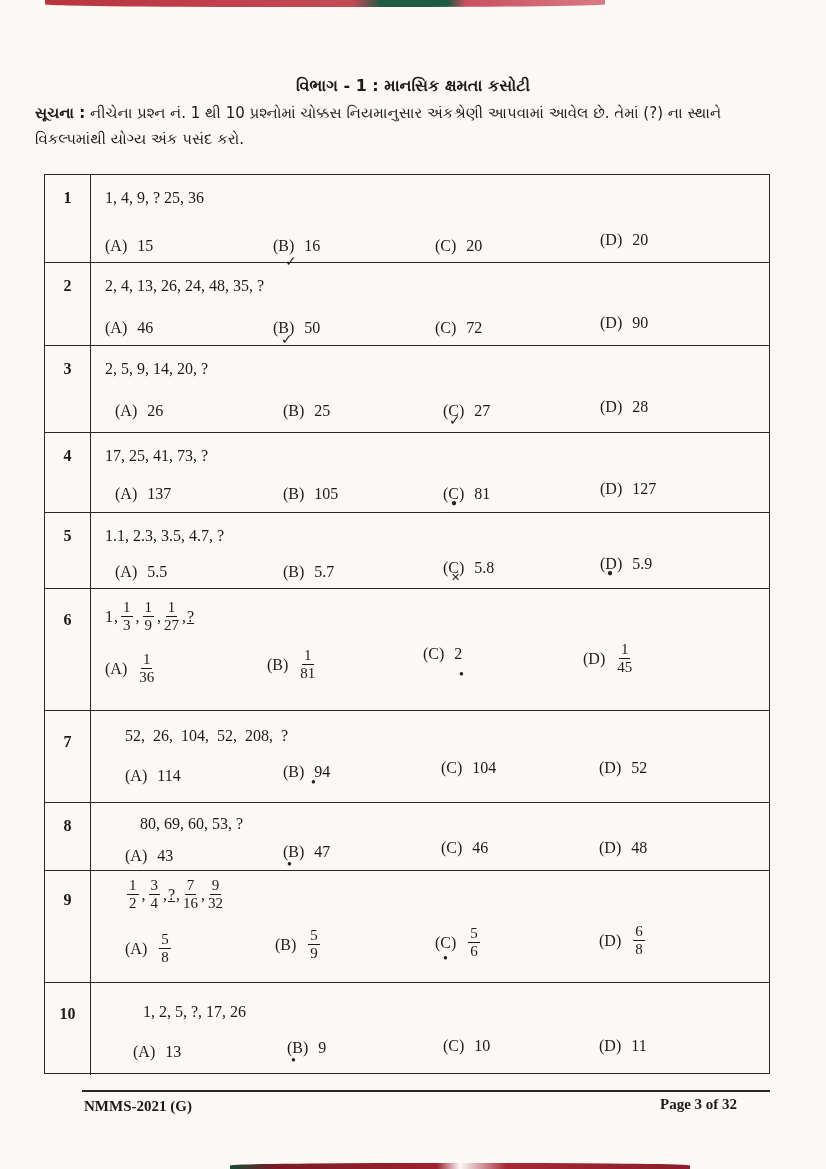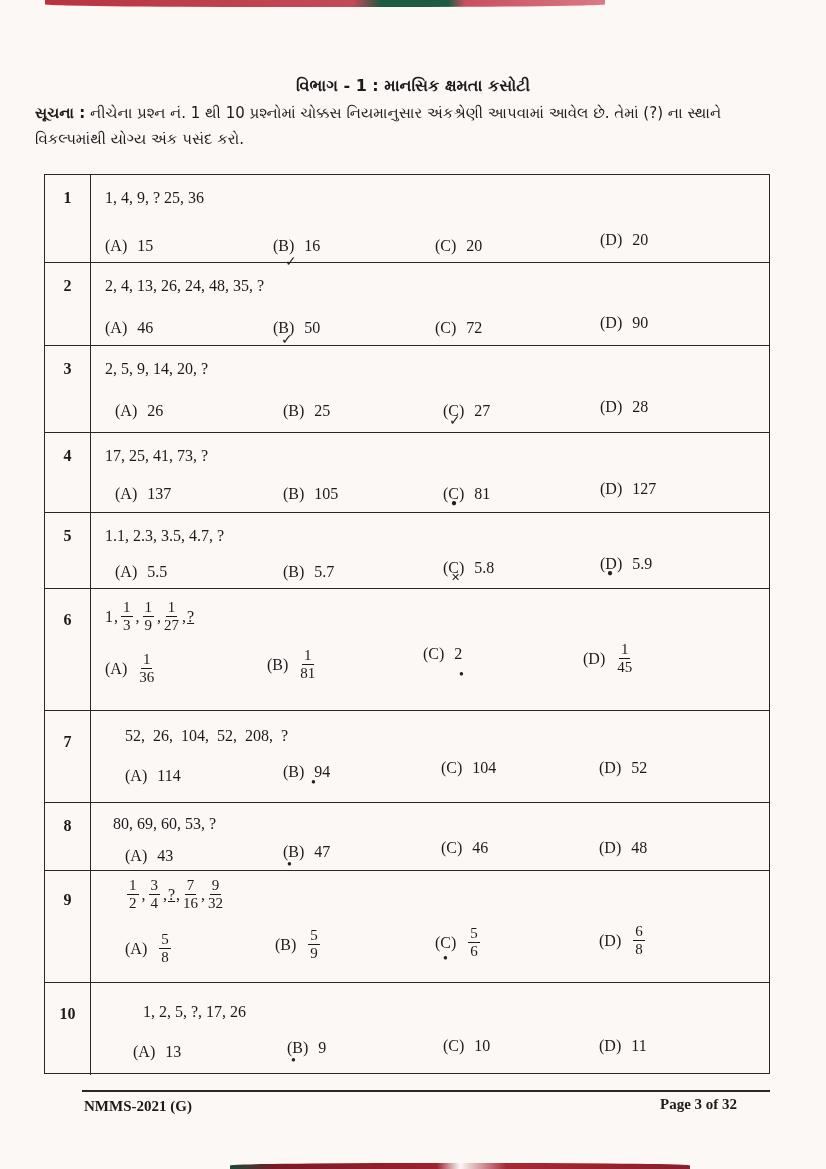--- a/index.html
+++ b/index.html
@@ -262,21 +262,21 @@
       <div class="opt" style="left:474px;top:-8px">
           <span class="lbl">(D)</span>
           <span>52</span>
         </div>
       <span class="tick" style="left:186px;top:10px;font-size:8px">●</span>
     </div>
   </div>
 
   <div class="qrow" style="top:628px;height:68px;">
     <div class="qnum">8</div>
-    <div class="qseries" style="left:68px;top:12px">80, 69, 60, 53, ?</div>
+    <div class="qseries" style="left:95px;top:12px">80, 69, 60, 53, ?</div>
     <div class="opts" style="top:44px;left:80px">
       <div class="opt" style="left:0">
           <span class="lbl">(A)</span>
           <span>43</span>
         </div>
       <div class="opt" style="left:158px;top:-4px">
           <span class="lbl">(B)</span>
           <span>47</span>
         </div>
       <div class="opt" style="left:316px;top:-8px">

